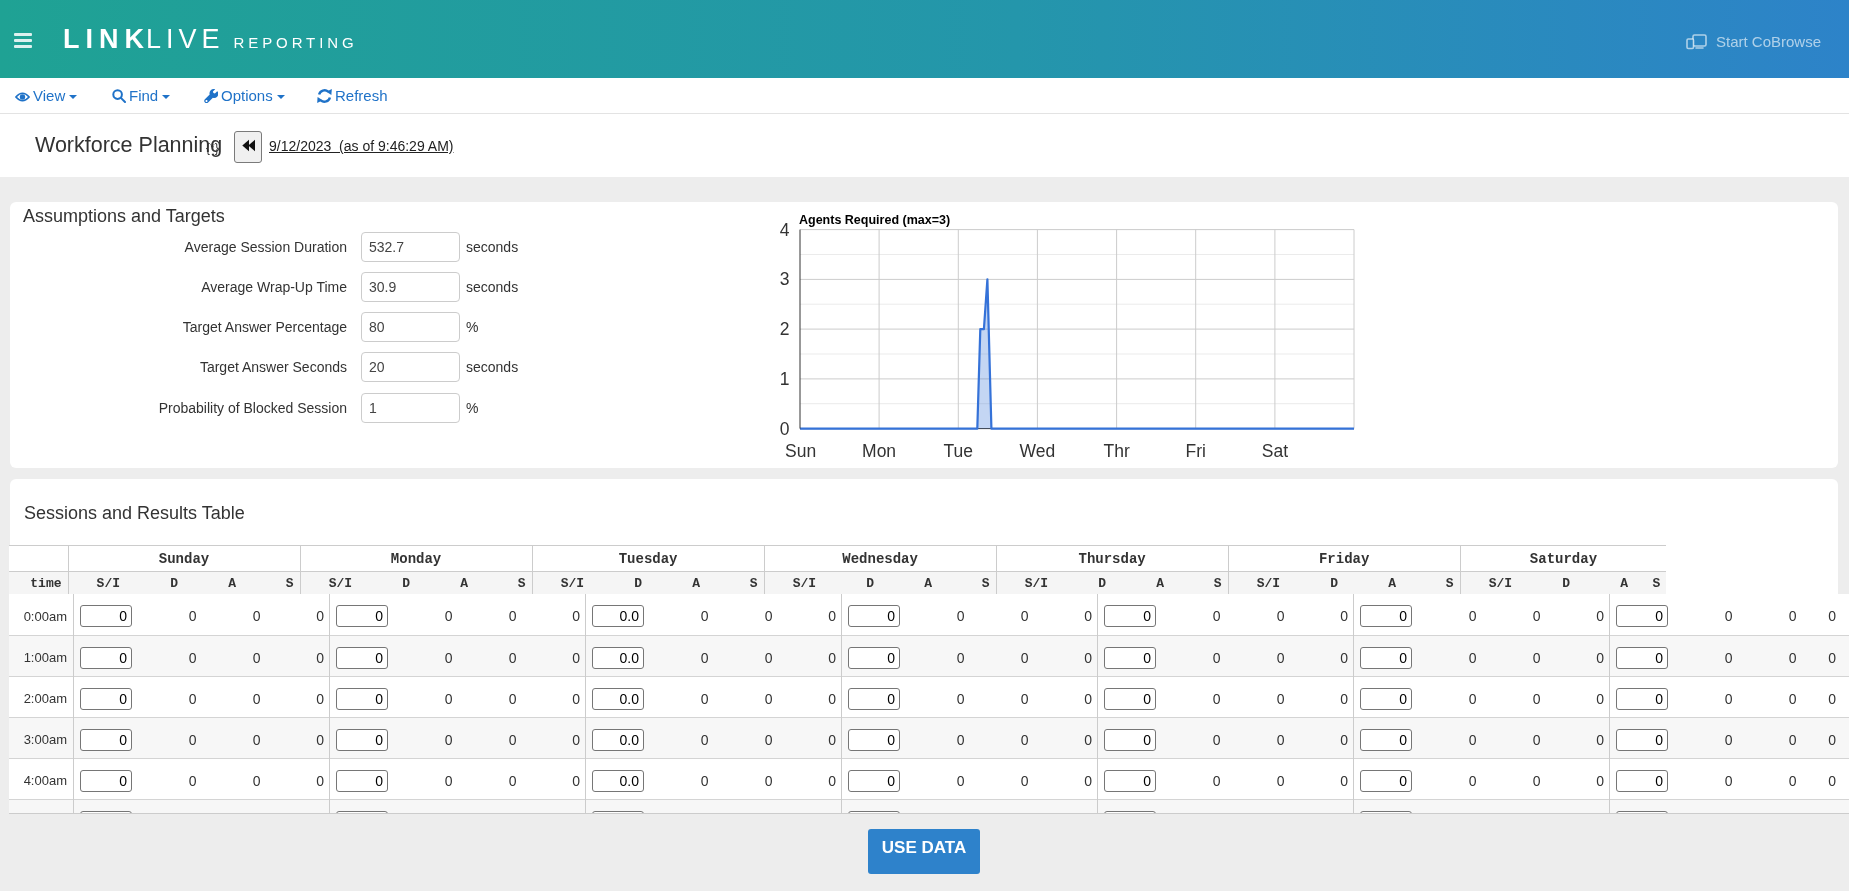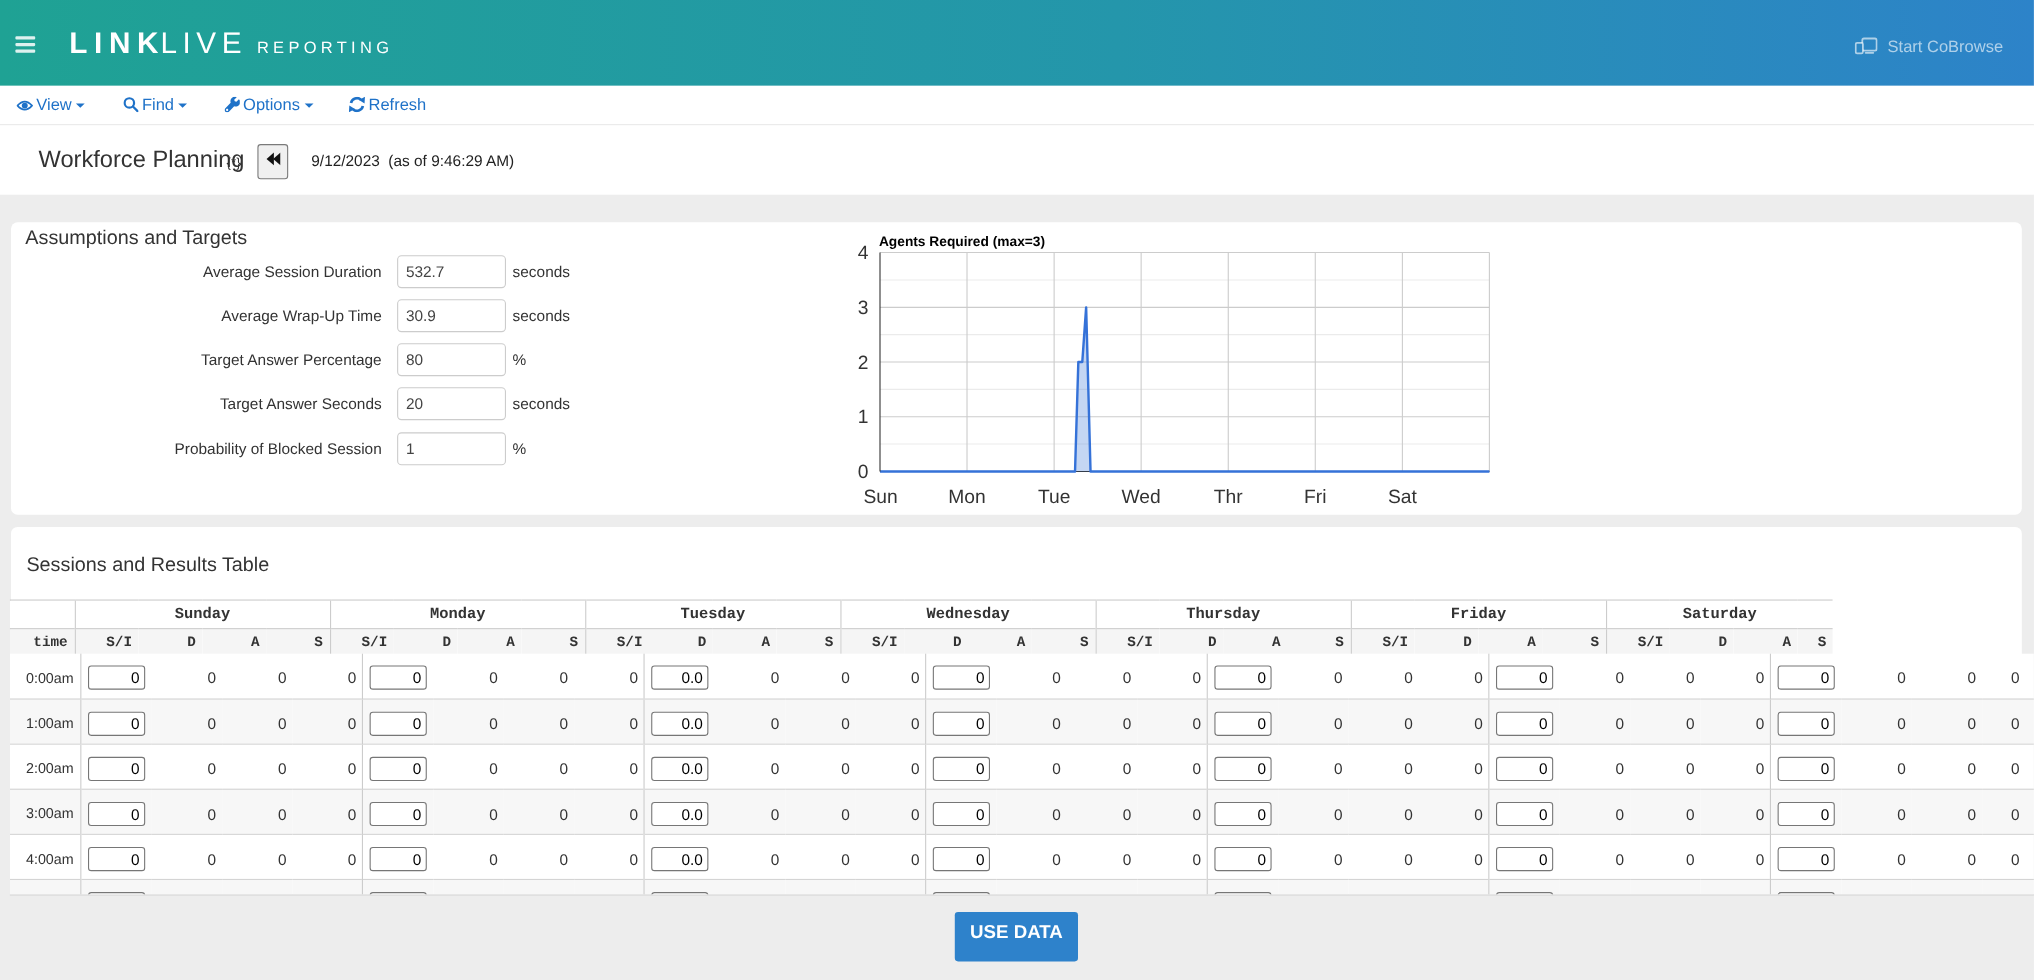--- a/index.html
+++ b/index.html
@@ -16,21 +16,21 @@
 .navbar{position:absolute;left:0;top:78px;width:1849px;height:36px;background:#fff;border-bottom:1px solid #e3e3e3;}
 .nav-item{position:absolute;top:0;height:35px;line-height:35px;color:#1f72c8;font-size:15px;font-weight:normal;white-space:nowrap;}
 .nav-item svg{vertical-align:-2px;margin-right:3px;}
 .caret{display:inline-block;width:0;height:0;margin-left:4px;vertical-align:2px;
  border-left:4.5px solid transparent;border-right:4.5px solid transparent;border-top:4.5px solid #1f72c8;}
 .titlebar{position:absolute;left:0;top:114px;width:1849px;height:63px;background:#fff;}
 .wtitle{position:absolute;left:17px;top:19px;font-size:21.5px;color:#333;margin-left:18px;}
 .wstar{position:absolute;left:206px;top:28px;font-size:12px;line-height:12px;color:#333;}
 .rewbtn{position:absolute;left:234px;top:17px;width:28px;height:32px;background:#f0f0f0;
  border:1px solid #7a7a7a;border-radius:3px;text-align:center;line-height:29px;}
-.dtxt{position:absolute;left:283px;top:24px;font-size:14px;color:#222;}
+.dtxt{position:absolute;left:269px;top:24px;font-size:14px;color:#222;text-decoration:underline;}
 .content{position:absolute;left:0;top:177px;width:1849px;height:714px;background:#ededed;}
 .panel1{position:absolute;left:10px;top:25px;width:1828px;height:266px;background:#fff;border-radius:6px;}
 .panel2{position:absolute;left:10px;top:302px;width:1828px;height:331px;background:#fff;border-radius:6px;}
 .phead{position:absolute;font-size:18px;color:#333;white-space:nowrap;}
 .frow{position:absolute;left:0;height:40px;width:600px;}
 .frow .lbl{position:absolute;left:0;top:0;width:337px;text-align:right;font-size:14px;color:#333;line-height:40px;}
 .frow input{position:absolute;left:351px;top:5px;width:99px;height:30px;border:1px solid #ccc;border-radius:4px;
  font-family:Liberation Sans, sans-serif;font-size:14px;color:#444;padding:0 0 0 7px;}
 .frow .unit{position:absolute;left:456px;top:0;font-size:14px;color:#333;line-height:40px;}
 

